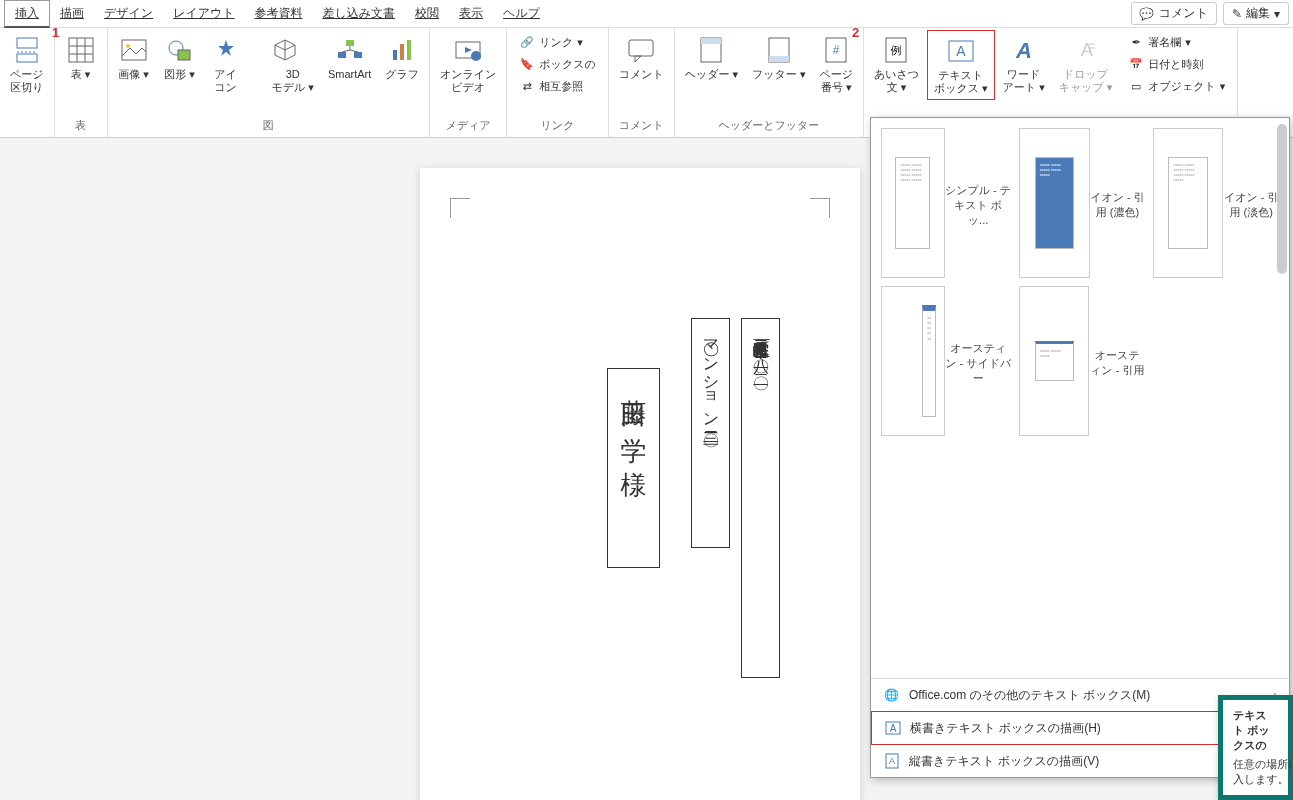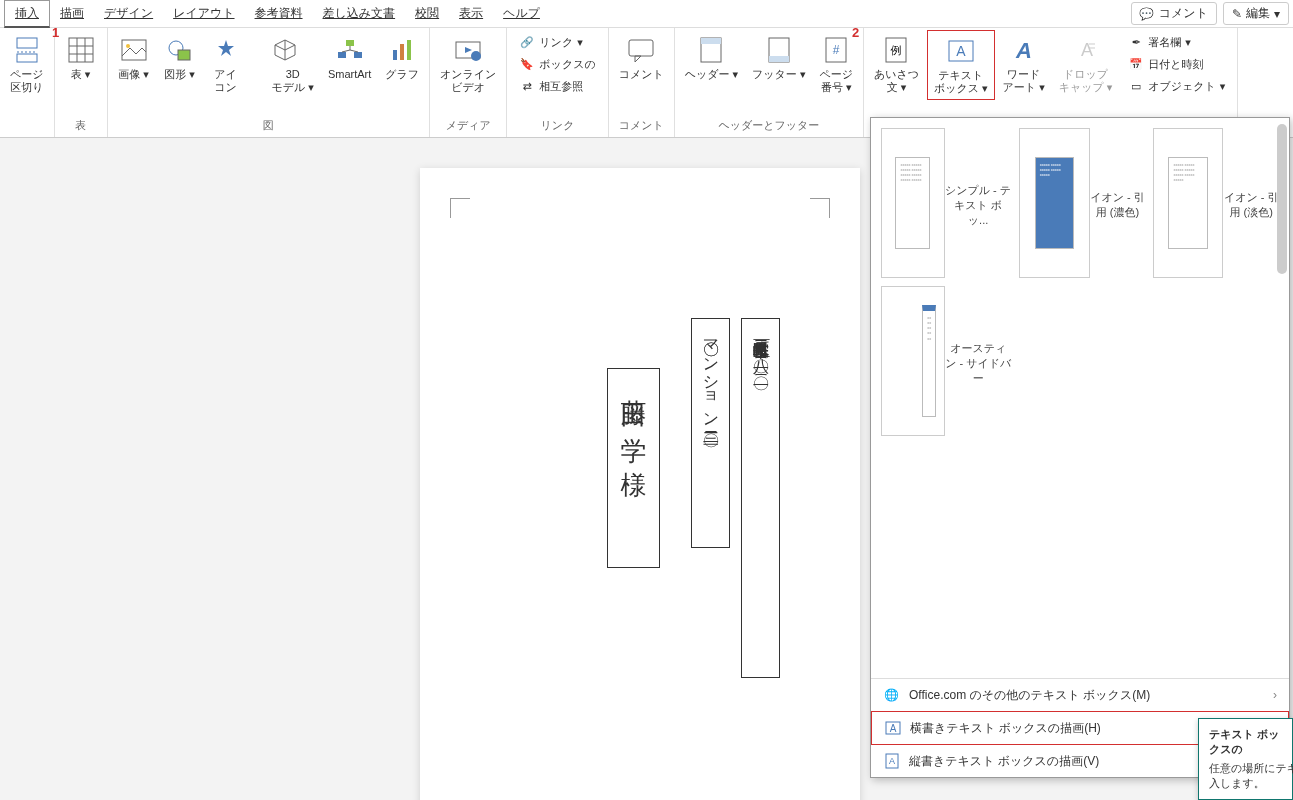--- a/index.html
+++ b/index.html
@@ -52,21 +52,21 @@
 .gal-label { font-size: 11px; text-align: center; margin-top: 4px; color: #444; }
 
 .dd-footer { border-top: 1px solid #ddd; }
 .dd-fitem { display: flex; align-items: center; gap: 8px; padding: 7px 12px; cursor: pointer; font-size: 12px; }
 .dd-fitem.sel { border: 1.5px solid #d32f2f; }
 .dd-fitem .ficon { width: 18px; height: 18px; display: flex; align-items: center; justify-content: center; color: #4a7bb8; }
 .dd-fitem .arrow { margin-left: auto; color: #888; }
 
 .scrollbar { position: absolute; right: 2px; top: 6px; width: 10px; height: 150px; background: #ccc; border-radius: 5px; }
 
-.tooltip { position: absolute; bottom: 0; right: 0; background: #fff; border: 1px solid #0f766e; padding: 8px 10px; font-size: 11px; box-shadow: 0 2px 6px rgba(0,0,0,0.2); width: 95px; z-index: 200; }
+.tooltip { position: absolute; bottom: 0; right: 0; background: #fff; border: 5px solid #0f766e; padding: 8px 10px; font-size: 11px; box-shadow: 0 2px 6px rgba(0,0,0,0.2); width: 75px; z-index: 200; }
 .tooltip .tt-title { font-weight: bold; margin-bottom: 4px; }
 
 svg { display: block; }
 </style>
 </head>
 <body>
 
 <div class="menubar">
   <div class="tab active">挿入</div>
   <div class="tab">描画</div>
@@ -370,20 +370,26 @@
             <div class="inner">xxxxx xxxxx xxxxx xxxxx xxxxx xxxxx xxxxx</div>
           </div>
           <div class="gal-label">イオン - 引用 (淡色)</div>
         </div>
       <div class="gal-item">
           <div class="gal-thumb">
             <div class="inner side-right blue-top">xx xx xx xx xx</div>
           </div>
           <div class="gal-label">オースティン - サイドバー</div>
         </div>
+      <div class="gal-item">
+          <div class="gal-thumb">
+            <div class="inner" style="border-top:3px solid #4a7bb8;height:30%;">xxxxx xxxxx xxxxx</div>
+          </div>
+          <div class="gal-label">オースティン - 引用</div>
+        </div>
     </div>
   </div>
   <div class="dd-footer">
     <div class="dd-fitem">
         <span class="ficon">🌐</span>
         <span>Office.com のその他のテキスト ボックス(M)</span>
         <span class="arrow">›</span>
       </div>
     <div class="dd-fitem sel">
         <span class="ficon">

